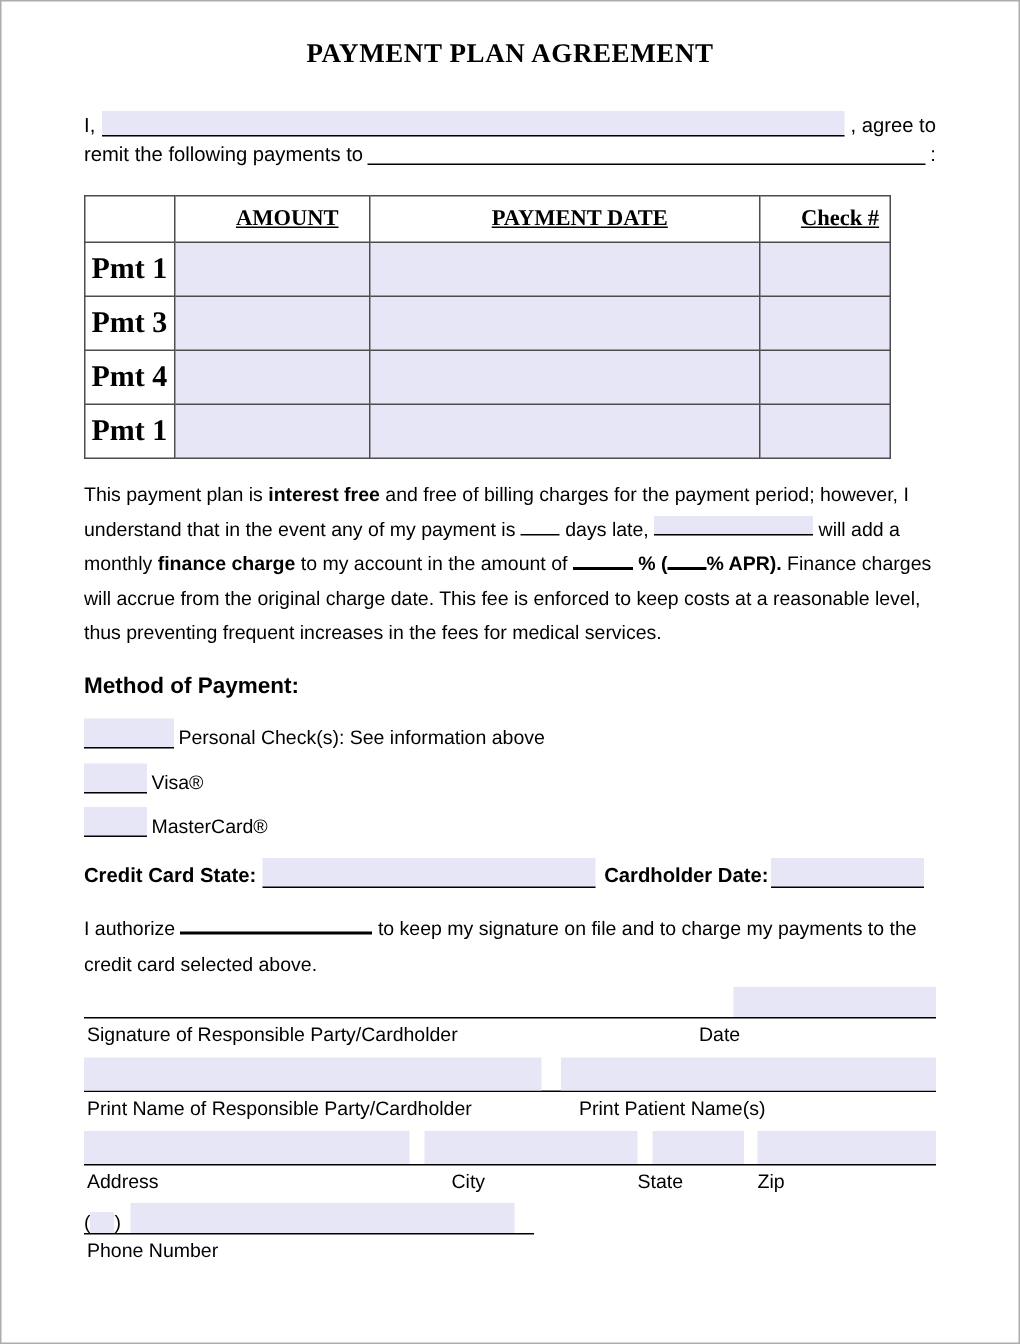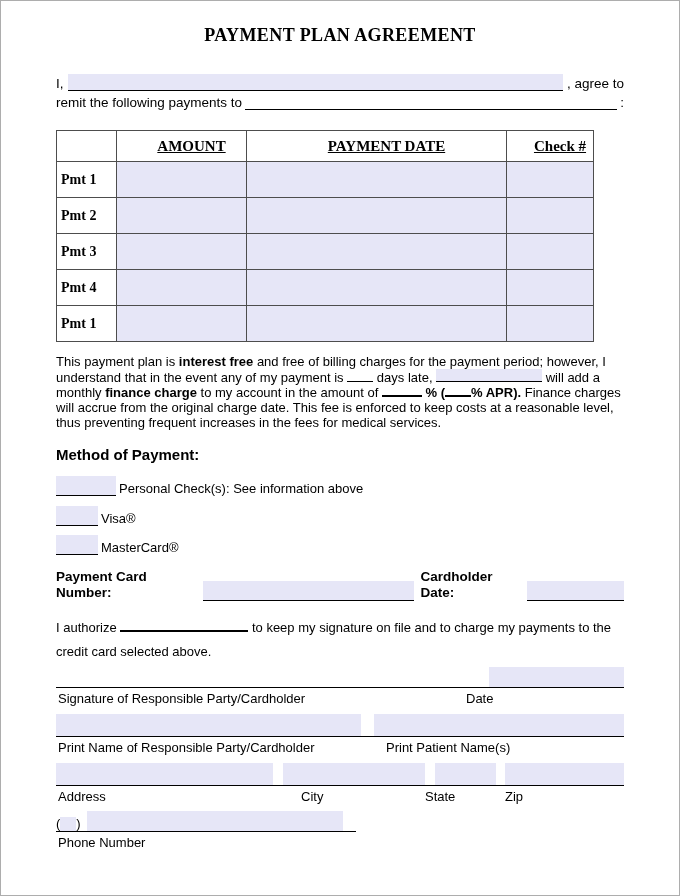--- a/index.html
+++ b/index.html
@@ -37,25 +37,25 @@
   
   .pay-table{
     border-collapse:collapse;table-layout:fixed;width:537px;margin-top:20px;
     font-family:"Liberation Serif", serif;
   }
   .pay-table col.c0{width:60px}.pay-table col.c1{width:130px}
   .pay-table col.c2{width:260px}.pay-table col.c3{width:87px}
   .pay-table th,.pay-table td{border:1px solid var(--table-border);}
   .pay-table th{height:31px;font-size:15px;font-weight:bold;text-decoration:underline;text-align:center;background:#fff;padding-left:20px;}
   .pay-table td{height:36px;}
-  .pay-table td.rowlabel{font-weight:bold;font-size:14px;padding-left:4px;background:#fff;}
+  .pay-table td.rowlabel{font-weight:bold;font-size:20px;padding-left:4px;background:#fff;}
   .pay-table td.cellfield{background:var(--field-fill);}
 
   
-  .terms{margin-top:12px;font-size:13px;line-height:15px;}
+  .terms{margin-top:12px;font-size:13px;line-height:23px;}
   .w26{width:26px}.w40{width:40px}
   .inlinefield{display:inline-block;width:106px;height:13px;background:var(--field-fill);border-bottom:1px solid #000;}
 
   
   .mop{font-size:15px;font-weight:bold;margin-top:16px;}
   .check-row{display:flex;align-items:flex-end;font-size:13px;}
   .check-row .boxfield{height:20px;border-bottom:1px solid #000;}
   .check-row .txt{margin-left:3px;line-height:15px;}
   .w60{width:60px}.w42{width:42px}
   .row-personal{margin-top:13px;text-align:center;}
@@ -130,26 +130,20 @@
       </tr>
     </thead>
     <tbody>
       <tr>
         <td class="rowlabel">Pmt 1</td>
         <td class="cellfield"></td>
         <td class="cellfield"></td>
         <td class="cellfield"></td>
       </tr>
       <tr>
-        <td class="rowlabel">Pmt 2</td>
-        <td class="cellfield"></td>
-        <td class="cellfield"></td>
-        <td class="cellfield"></td>
-      </tr>
-      <tr>
         <td class="rowlabel">Pmt 3</td>
         <td class="cellfield"></td>
         <td class="cellfield"></td>
         <td class="cellfield"></td>
       </tr>
       <tr>
         <td class="rowlabel">Pmt 4</td>
         <td class="cellfield"></td>
         <td class="cellfield"></td>
         <td class="cellfield"></td>
@@ -177,21 +171,21 @@
     <span class="fill boxfield w42"></span>
     <span class="txt">Visa®</span>
   </div>
 
   <div class="check-row row-mc">
     <span class="fill boxfield w42"></span>
     <span class="txt">MasterCard®</span>
   </div>
 
   <div class="cc-row">
-    <span class="txt bold">Payment Card Number:</span>
+    <span class="txt bold">Credit Card State:</span>
     <span class="tallfield ccnum"></span>
     <span class="txt bold expl">Cardholder Date:</span>
     <span class="tallfield expf"></span>
   </div>
 
   <p class="auth"><span class="txt">I authorize </span><span class="blank th2"></span><span class="txt"> to keep my signature on file and to charge my payments to the credit card selected above.</span></p>
 
   <div class="sig-block">
 
     <div class="date-row">

